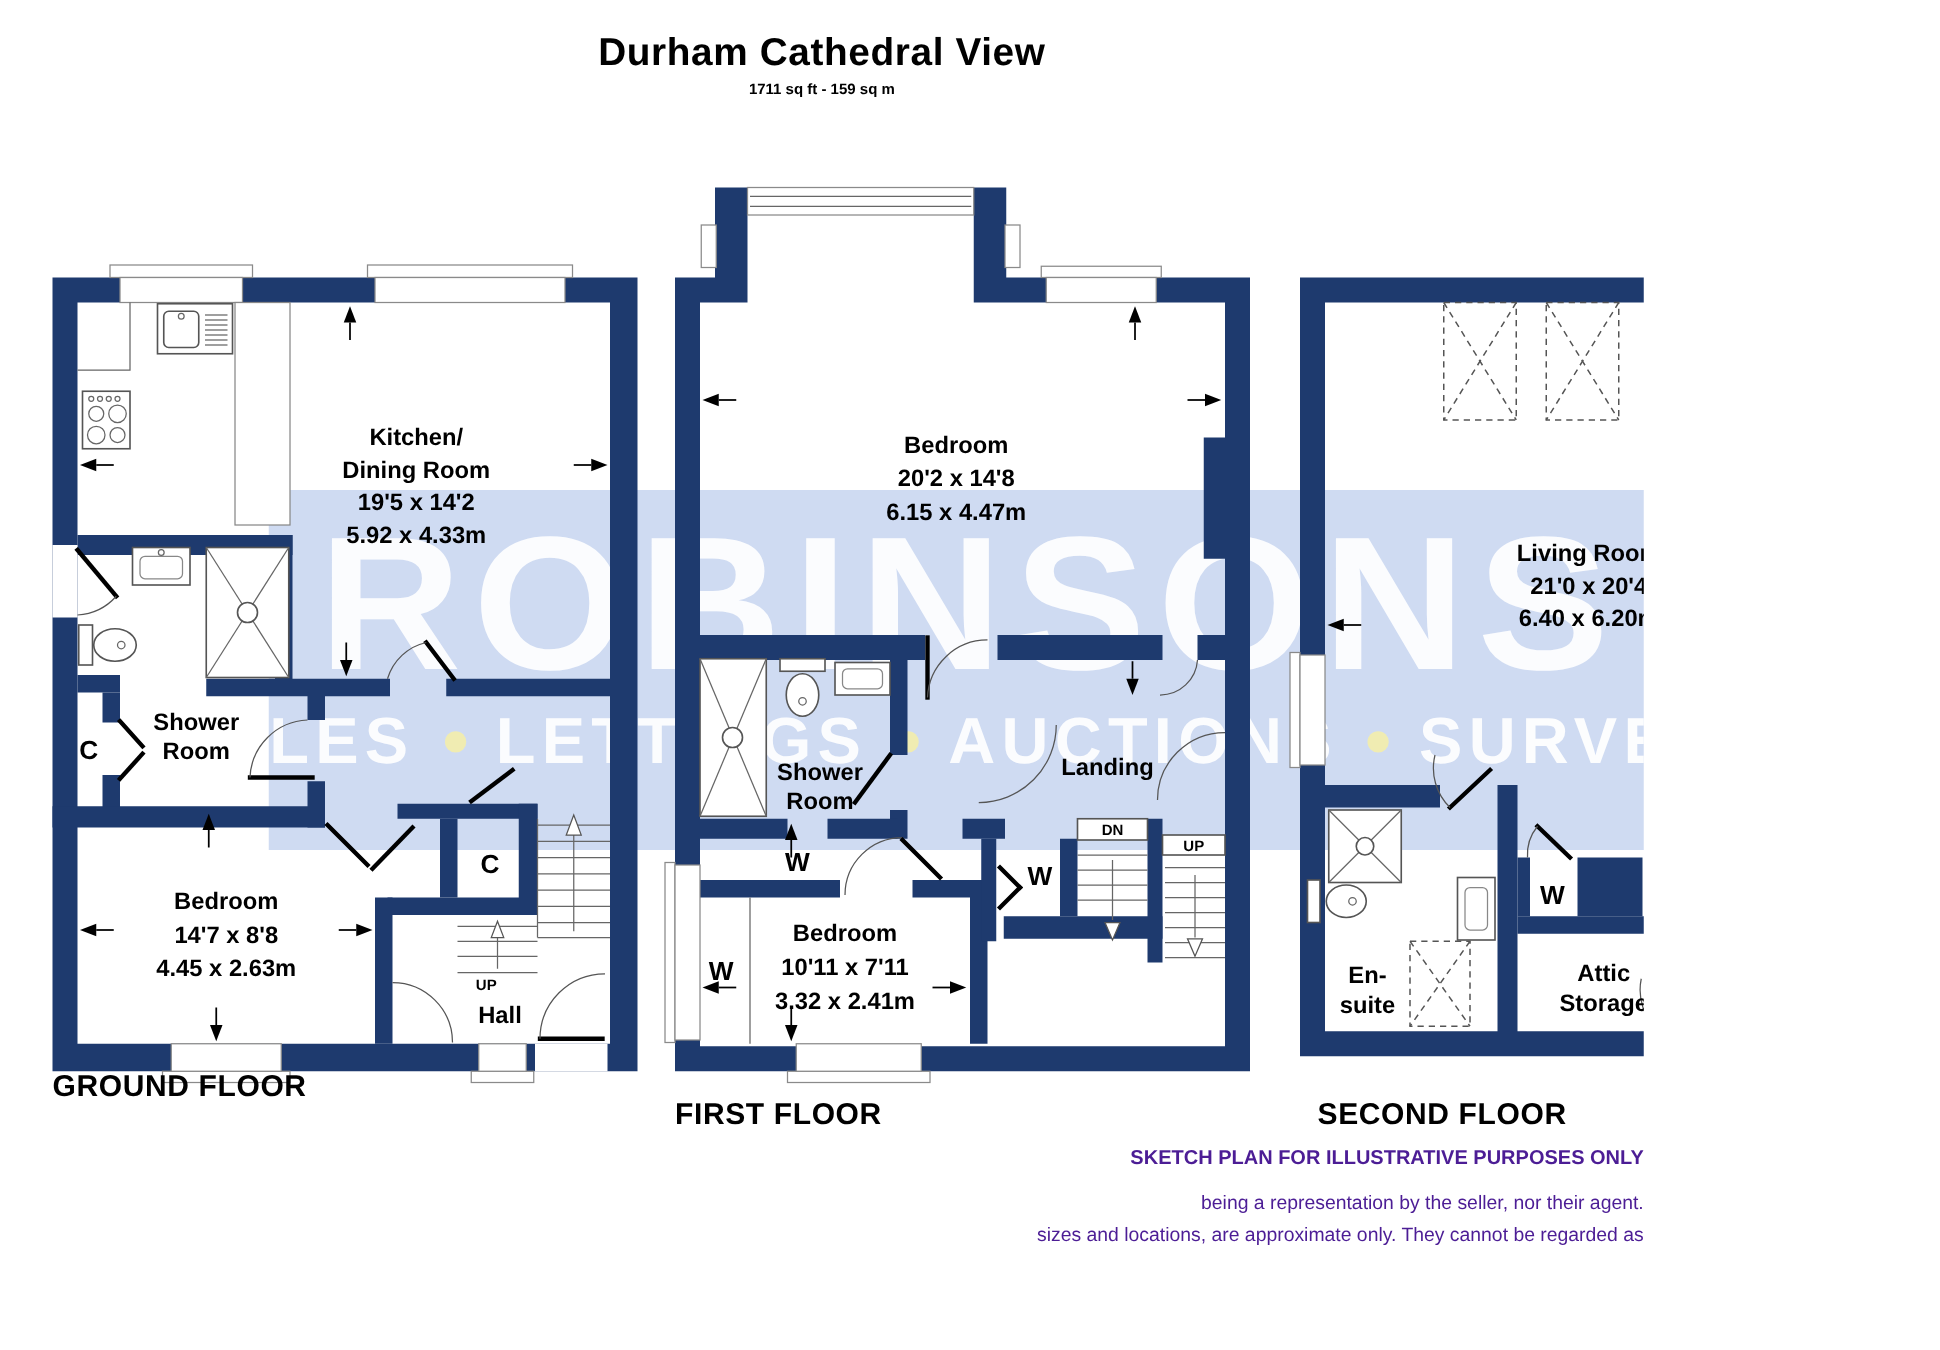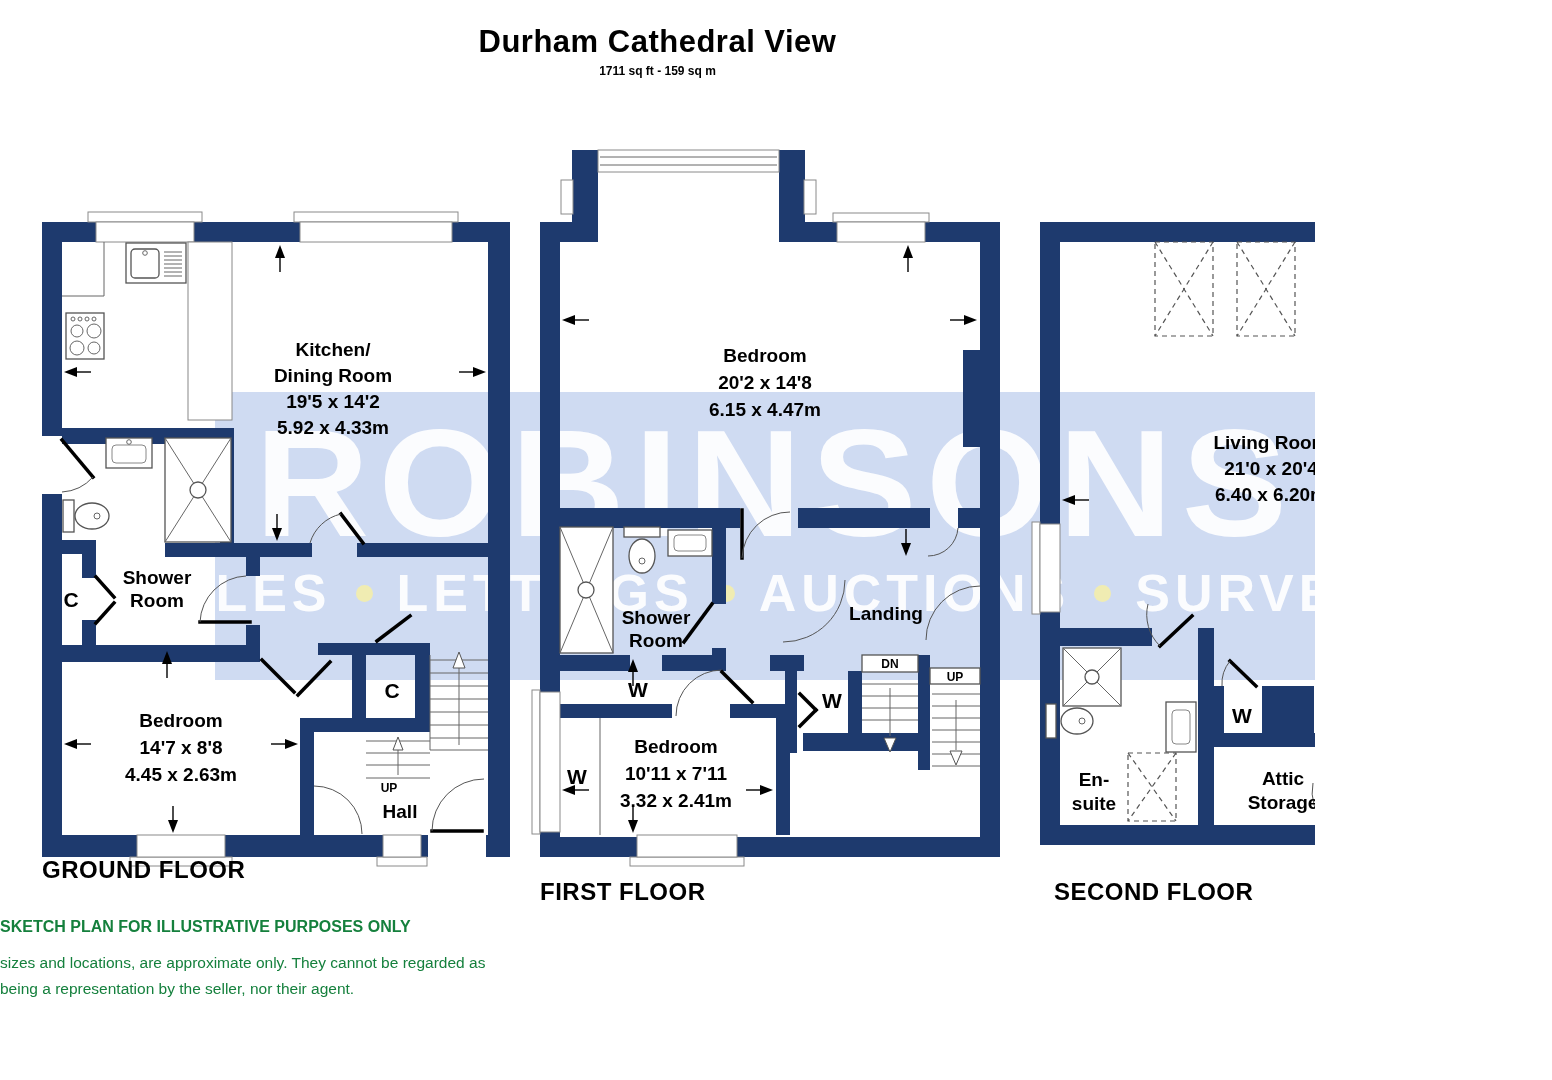--- a/index.html
+++ b/index.html
@@ -35,21 +35,21 @@
   text{font-family:"Liberation Sans",sans-serif;fill:#000;}
   .lbl{font-size:19px;font-weight:bold;text-anchor:middle;}
   .lblc{font-size:21px;font-weight:bold;text-anchor:middle;}
   .lbls{font-size:12px;font-weight:bold;text-anchor:middle;}
   
   .floor-title{position:absolute;z-index:5;font-size:24px;font-weight:bold;color:#000;letter-spacing:.5px;}
   #ft-ground{left:42px;top:856px;}
   #ft-first{left:540px;top:878px;}
   #ft-second{left:1054px;top:878px;}
   
-  .ftr{position:absolute;left:0;top:918px;width:100%;text-align:left;z-index:5;color:#15803d;}
+  .ftr{position:absolute;left:0;top:918px;width:100%;text-align:right;z-index:5;color:#4c1d95;}
   .ftr .dt{font-size:16px;font-weight:bold;margin-bottom:14px;}
   .ftr .dl{font-size:15.5px;line-height:26px;}
   .ftr .pb{font-size:15.5px;margin-top:20px;}
 </style>
 </head>
 <body>
 
 <div class="page">
 
   <div class="hdr">
@@ -443,17 +443,17 @@
       </g>
     </g>
   </svg>
 
   <div class="floor-title" id="ft-ground">GROUND FLOOR</div>
   <div class="floor-title" id="ft-first">FIRST FLOOR</div>
   <div class="floor-title" id="ft-second">SECOND FLOOR</div>
 
   <div class="ftr">
     <div class="dt">SKETCH PLAN FOR ILLUSTRATIVE PURPOSES ONLY</div>
+    <div class="dl">being a representation by the seller, nor their agent.</div>
     <div class="dl">sizes and locations, are approximate only. They cannot be regarded as</div>
-    <div class="dl">being a representation by the seller, nor their agent.</div>
   </div>
 
 </div>
 
 </body></html>

